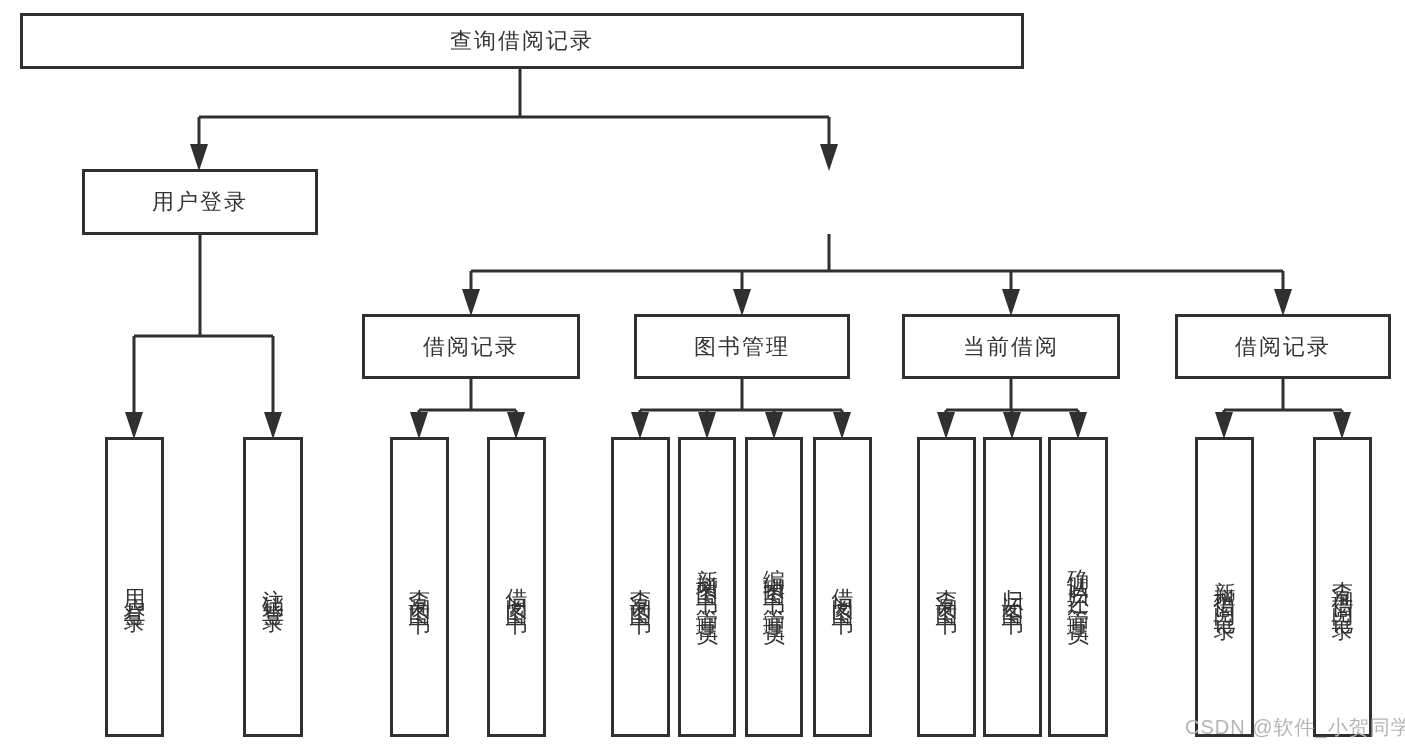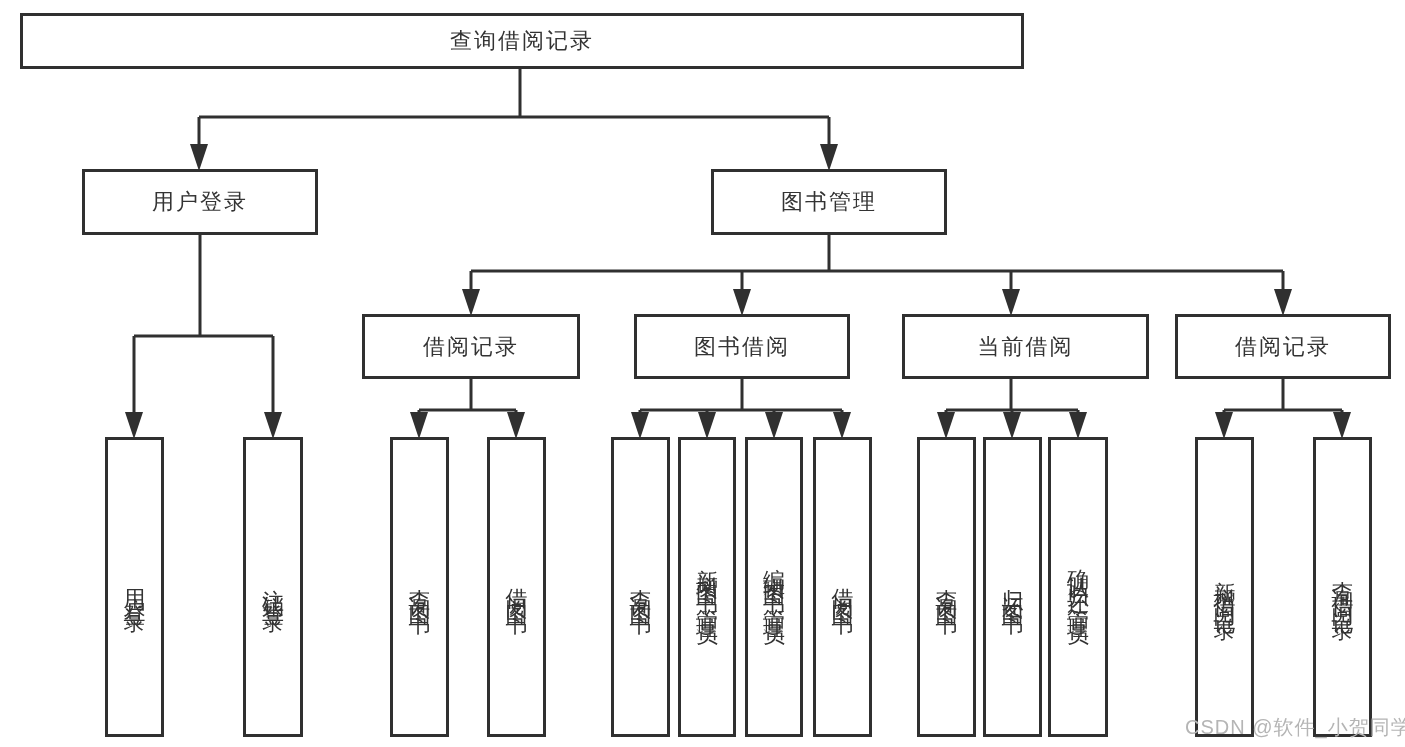--- a/index.html
+++ b/index.html
@@ -62,31 +62,28 @@
     </g>
   </svg>
 
   <div class="box" style="left:20px;top:13px;width:1004px;height:56px">
     <span class="hlabel">查询借阅记录</span>
   </div>
 
   <div class="box" style="left:82px;top:169px;width:236px;height:66px">
     <span class="hlabel">用户登录</span>
   </div>
-  <div class="box" style="left:711px;top:169px;width:236px;height:66px">
-    <span class="hlabel">图书管理</span>
-  </div>
 
   <div class="box" style="left:362px;top:314px;width:218px;height:65px">
     <span class="hlabel">借阅记录</span>
   </div>
   <div class="box" style="left:634px;top:314px;width:216px;height:65px">
-    <span class="hlabel">图书借阅</span>
+    <span class="hlabel">图书管理</span>
   </div>
-  <div class="box" style="left:902px;top:314px;width:247px;height:65px">
+  <div class="box" style="left:902px;top:314px;width:218px;height:65px">
     <span class="hlabel">当前借阅</span>
   </div>
   <div class="box" style="left:1175px;top:314px;width:216px;height:65px">
     <span class="hlabel">借阅记录</span>
   </div>
 
   <div class="box" style="left:105px;top:437px;width:59px;height:300px">
     <span class="vlabel">用户登录</span>
   </div>
   <div class="box" style="left:243px;top:437px;width:60px;height:300px">

